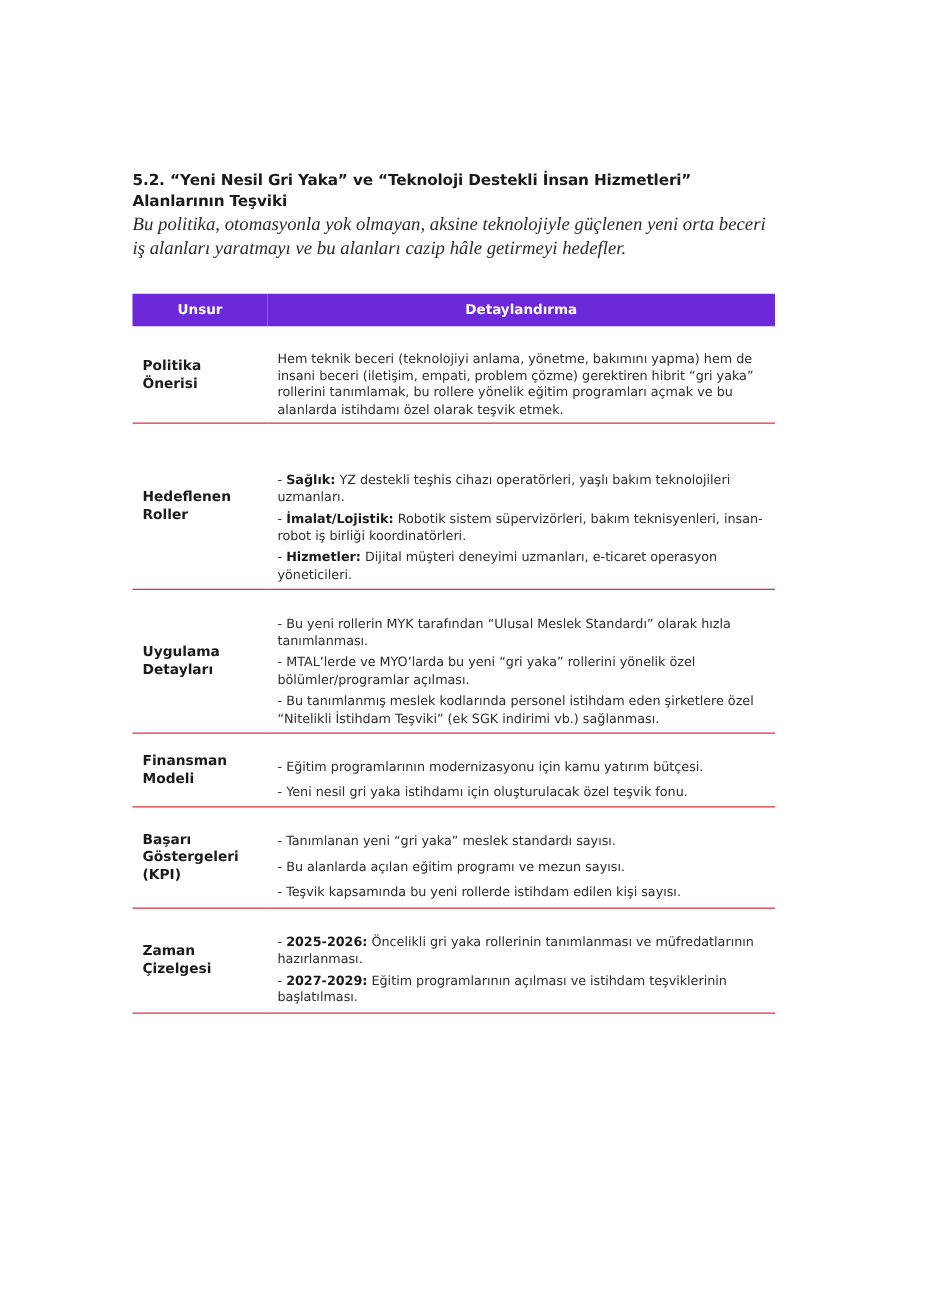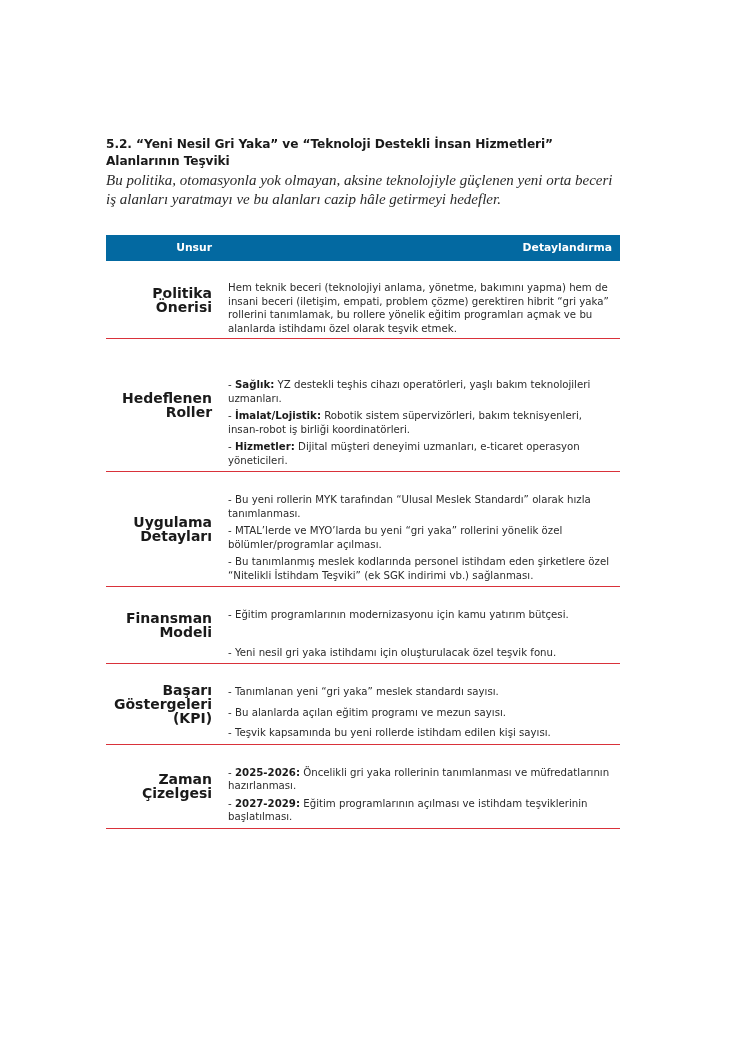--- a/index.html
+++ b/index.html
@@ -24,43 +24,42 @@
     }
     table.policy {
       margin-top: 26px;
       width: 514px;
       border-collapse: collapse;
       font-family: "DejaVu Sans", sans-serif;
       font-size: 10.2px;
       line-height: 13.5px;
     }
     table.policy thead th {
-      background: #0369a1;
+      background: #6d28d9;
       color: #ffffff;
-      text-align: right;
+      text-align: center;
       font-weight: bold;
       font-size: 10.8px;
       height: 26px;
       padding: 0 8px;
       vertical-align: middle;
       margin-top: 24px;
     }
     table.policy thead th.col-unsur { width: 108px; }
     table.policy tbody td {
       border-bottom: 1.6px solid #d9323a;
       vertical-align: middle;
       padding: 4px 8px 4px 8px;
     }
     table.policy tbody td.label {
       font-weight: bold;
-      font-size: 14px;
+      font-size: 11px;
       line-height: 14px;
       color: #1a1a1a;
       width: 108px;
-      text-align: right;
     }
     table.policy tbody td.detail { color: #2b2b2b; }
     .item { margin: 3px 0 4px 0; }
     .item:first-child { margin-top: 14px; }
     .item:last-child { margin-bottom: 0; }
     .item b { color: #1a1a1a; font-weight: bold; }
   </style>
 </head>
 <body>
 
@@ -101,21 +100,21 @@
           <div class="item"><span>- </span><span>Bu yeni rollerin MYK tarafından “Ulusal Meslek Standardı” olarak hızla tanımlanması.</span></div>
           <div class="item"><span>- </span><span>MTAL’lerde ve MYO’larda bu yeni “gri yaka” rollerini yönelik özel bölümler/programlar açılması.</span></div>
           <div class="item"><span>- </span><span>Bu tanımlanmış meslek kodlarında personel istihdam eden şirketlere özel “Nitelikli İstihdam Teşviki” (ek SGK indirimi vb.) sağlanması.</span></div>
         </td>
       </tr>
 
       <tr>
         <td class="label">Finansman Modeli</td>
         <td class="detail" style="padding-top:7px;padding-bottom:4px;">
           <div class="item"><span>- </span><span>Eğitim programlarının modernizasyonu için kamu yatırım bütçesi.</span></div>
-          <div class="item" style="margin-top:24px;"><span>- </span><span>Yeni nesil gri yaka istihdamı için oluşturulacak özel teşvik fonu.</span></div>
+          <div class="item" style="margin-top:6px;"><span>- </span><span>Yeni nesil gri yaka istihdamı için oluşturulacak özel teşvik fonu.</span></div>
         </td>
       </tr>
 
       <tr>
         <td class="label">Başarı Göstergeleri (KPI)</td>
         <td class="detail" style="padding-top:7px;padding-bottom:4px;">
           <div class="item"><span>- </span><span>Tanımlanan yeni “gri yaka” meslek standardı sayısı.</span></div>
           <div class="item" style="margin-top:7px;"><span>- </span><span>Bu alanlarda açılan eğitim programı ve mezun sayısı.</span></div>
           <div class="item" style="margin-top:7px;"><span>- </span><span>Teşvik kapsamında bu yeni rollerde istihdam edilen kişi sayısı.</span></div>
         </td>

